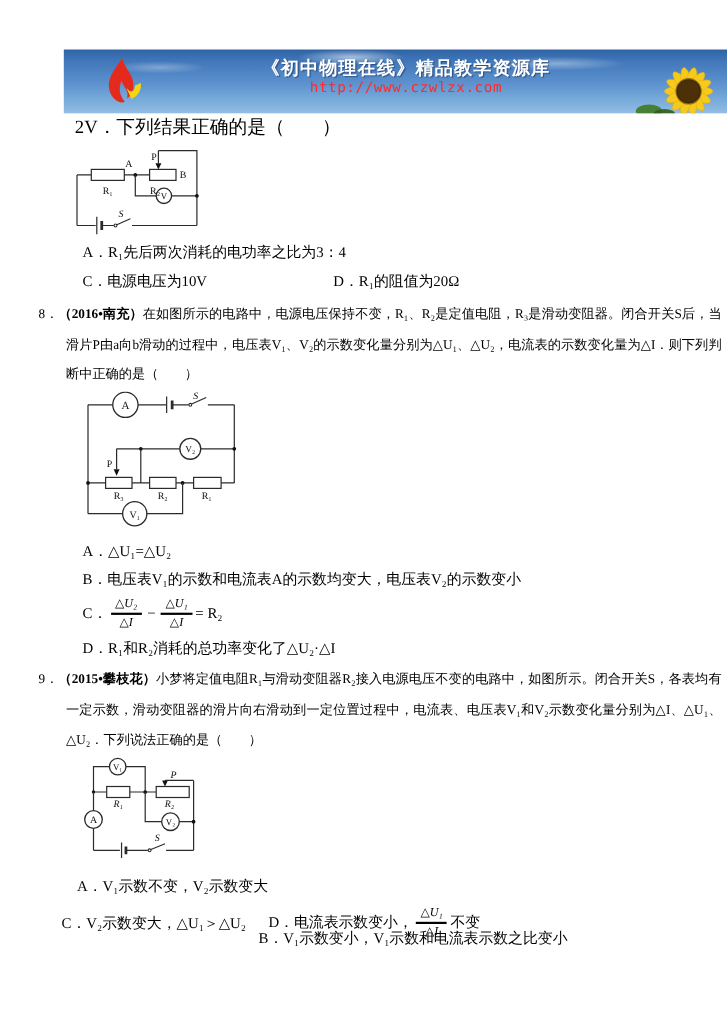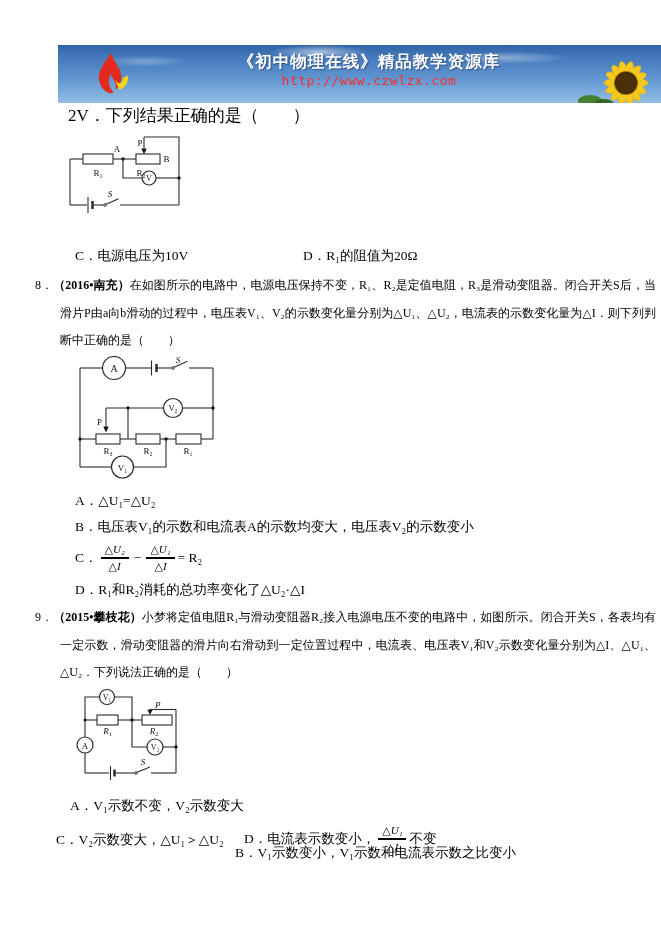--- a/index.html
+++ b/index.html
@@ -100,20 +100,21 @@
     <circle class="dot" cx="119" cy="48" r="1.7"></circle>
     <text x="57" y="22" font-size="9" text-anchor="middle">A</text>
     <text x="80" y="15.5" font-size="9" text-anchor="middle">P</text>
     <text x="103.5" y="32" font-size="9">B</text>
     <text x="38" y="46" font-size="9" text-anchor="middle">R₁</text>
     <text x="81" y="46" font-size="9" text-anchor="middle">R₂</text>
     <text x="89" y="51" font-size="8" text-anchor="middle">V</text>
     <text x="50" y="67" font-size="9" text-anchor="middle" class="it">S</text>
   </svg>
 
+  <div class="opt abs" style="left:75px;top:221px;">A．R₁先后两次消耗的电功率之比为3：4</div>
   <div class="opt abs" style="left:75px;top:247px;">C．电源电压为10V</div>
   <div class="opt abs" style="left:303px;top:247px;">D．R₁的阻值为20Ω</div>
 
   <p class="qpara abs" style="left:35px;top:272px;"><span>8．</span><b>（2016•南充）</b><span>在如图所示的电路中，电源电压保持不变，R₁、R₂是定值电阻，R₃是滑动变阻器。闭合开关S后，当滑片P由a向b滑动的过程中，电压表V₁、V₂的示数变化量分别为△U₁、△U₂，电流表的示数变化量为△I．则下列判断中正确的是（　　）</span></p>
 
   <svg class="abs" style="left:78px;top:356px;" width="150" height="125" viewBox="0 0 150 125">
     <path class="w" d="M2,12 H24.5"></path>
     <circle class="meter" cx="36" cy="12" r="11.5"></circle>
     <path class="w" d="M47.5,12 H73"></path>
     <path class="w" d="M73.5,4.5 V19.5"></path>

